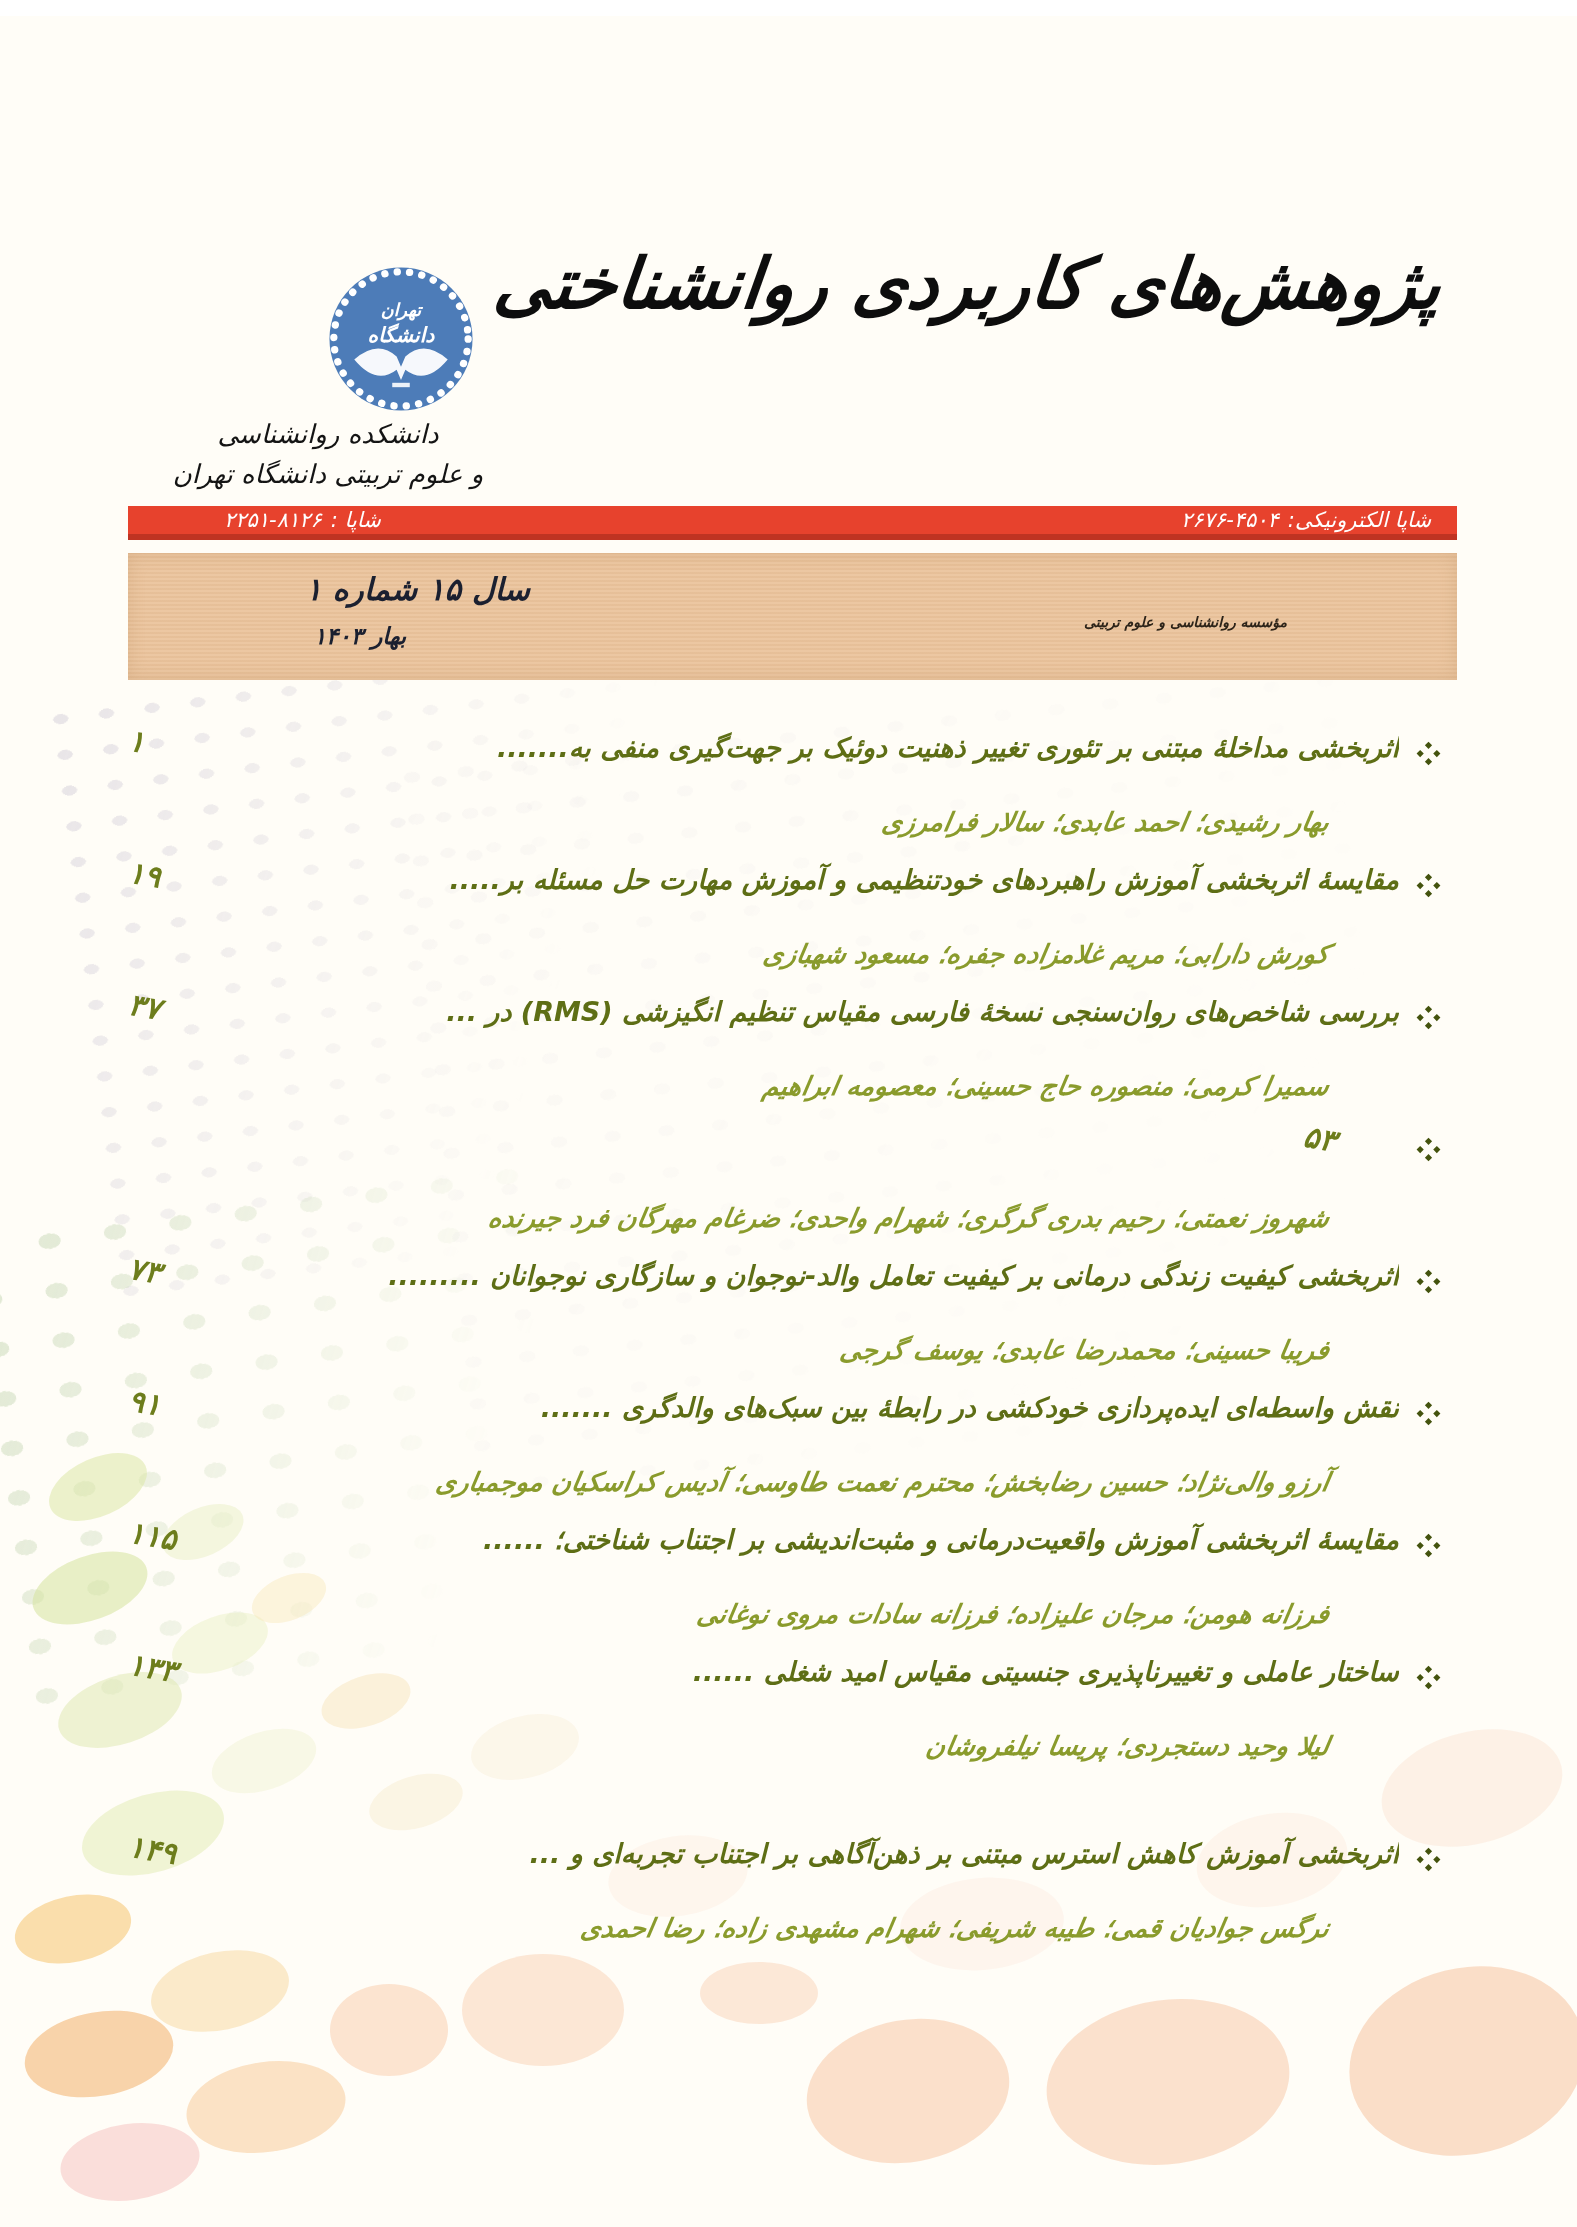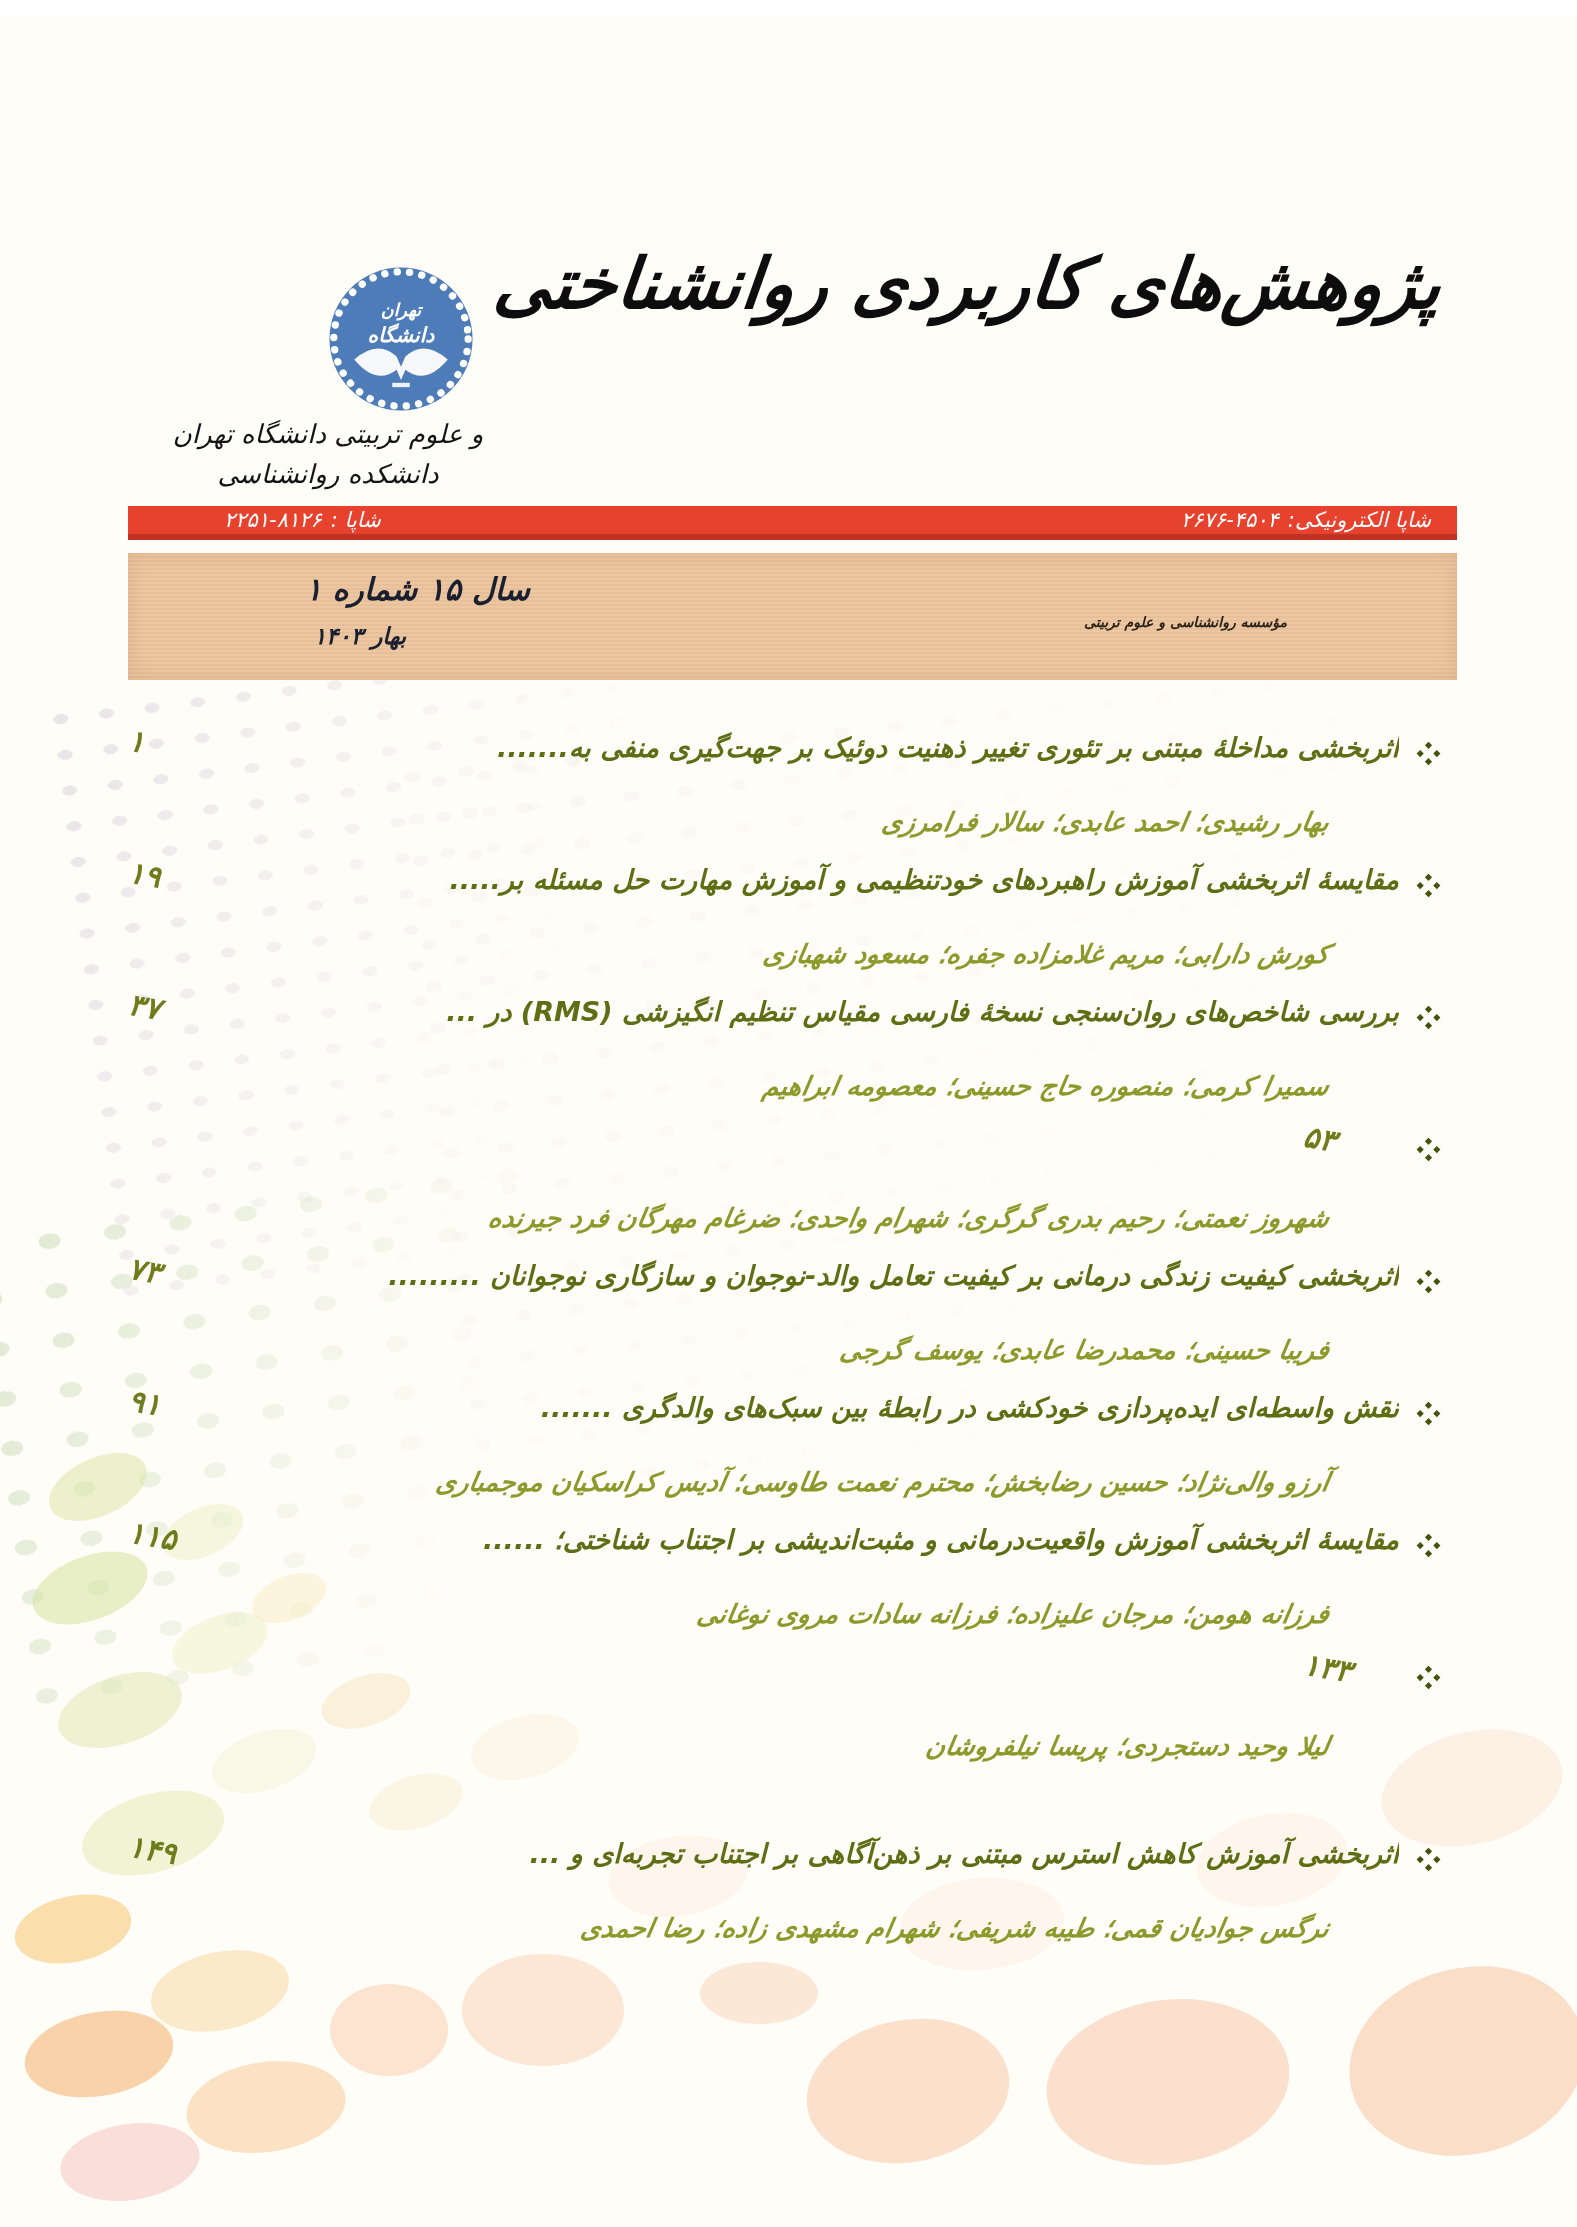--- a/index.html
+++ b/index.html
@@ -127,22 +127,22 @@
       <circle cx="50" cy="50" r="49" fill="#4d7cb8"></circle>
       <circle cx="50" cy="50" r="46" fill="none" stroke="#ffffff" stroke-width="5" stroke-linecap="round" stroke-dasharray="0.1 8.45"></circle>
       <text x="50" y="34" text-anchor="middle" font-size="12" font-weight="bold" fill="#ffffff" font-family="DejaVu Sans, sans-serif">تهران</text>
       <text x="50" y="52" text-anchor="middle" font-size="14" font-weight="bold" fill="#ffffff" font-family="DejaVu Sans, sans-serif">دانشگاه</text>
       <path fill="#ffffff" opacity="0.95" d="M18 64 Q34 50 47 62 L50 69 L53 62 Q66 50 82 64 Q67 82 53 71 L50 78 L47 71 Q33 82 18 64 Z"></path>
       <rect x="44" y="80" width="12" height="3" fill="#ffffff" opacity="0.9"></rect>
     </svg>
   </div>
 
   <div class="faculty">
+    <div>دانشکده روانشناسی</div>
     <div>و علوم تربیتی دانشگاه تهران</div>
-    <div>دانشکده روانشناسی</div>
   </div>
 
   <div class="cal-title">پژوهش‌های کاربردی روانشناختی</div>
 
   <div class="issn-bar">
     <div class="bar-group">
       <span>شاپا الکترونیکی:</span>
       <span dir="ltr">۲۶۷۶-۴۵۰۴</span>
     </div>
     <div class="bar-group">
@@ -248,20 +248,21 @@
     <div class="authors">فرزانه هومن؛ مرجان علیزاده؛ فرزانه سادات مروی نوغانی</div>
   </div>
 
   <div class="entry">
     <div class="row1">
       <span class="bullet">
         <svg viewBox="0 0 24 24" width="27" height="27" fill="#44530e">
           <path d="M12 1.5l3.2 3.2L12 7.9 8.8 4.7zM4.6 8.9l3.2 3.2-3.2 3.2-3.2-3.2zM19.4 8.9l3.2 3.2-3.2 3.2-3.2-3.2zM12 16.1l3.2 3.2-3.2 3.2-3.2-3.2z"></path>
         </svg>
       </span>
+      <span class="title">ساختار عاملی و تغییرناپذیری جنسیتی مقیاس امید شغلی ......</span>
       <span class="pagenum">۱۳۳</span>
     </div>
     <div class="authors">لیلا وحید دستجردی؛ پریسا نیلفروشان</div>
   </div>
 
   <div class="entry last-entry">
     <div class="row1">
       <span class="bullet">
         <svg viewBox="0 0 24 24" width="27" height="27" fill="#44530e">
           <path d="M12 1.5l3.2 3.2L12 7.9 8.8 4.7zM4.6 8.9l3.2 3.2-3.2 3.2-3.2-3.2zM19.4 8.9l3.2 3.2-3.2 3.2-3.2-3.2zM12 16.1l3.2 3.2-3.2 3.2-3.2-3.2z"></path>

